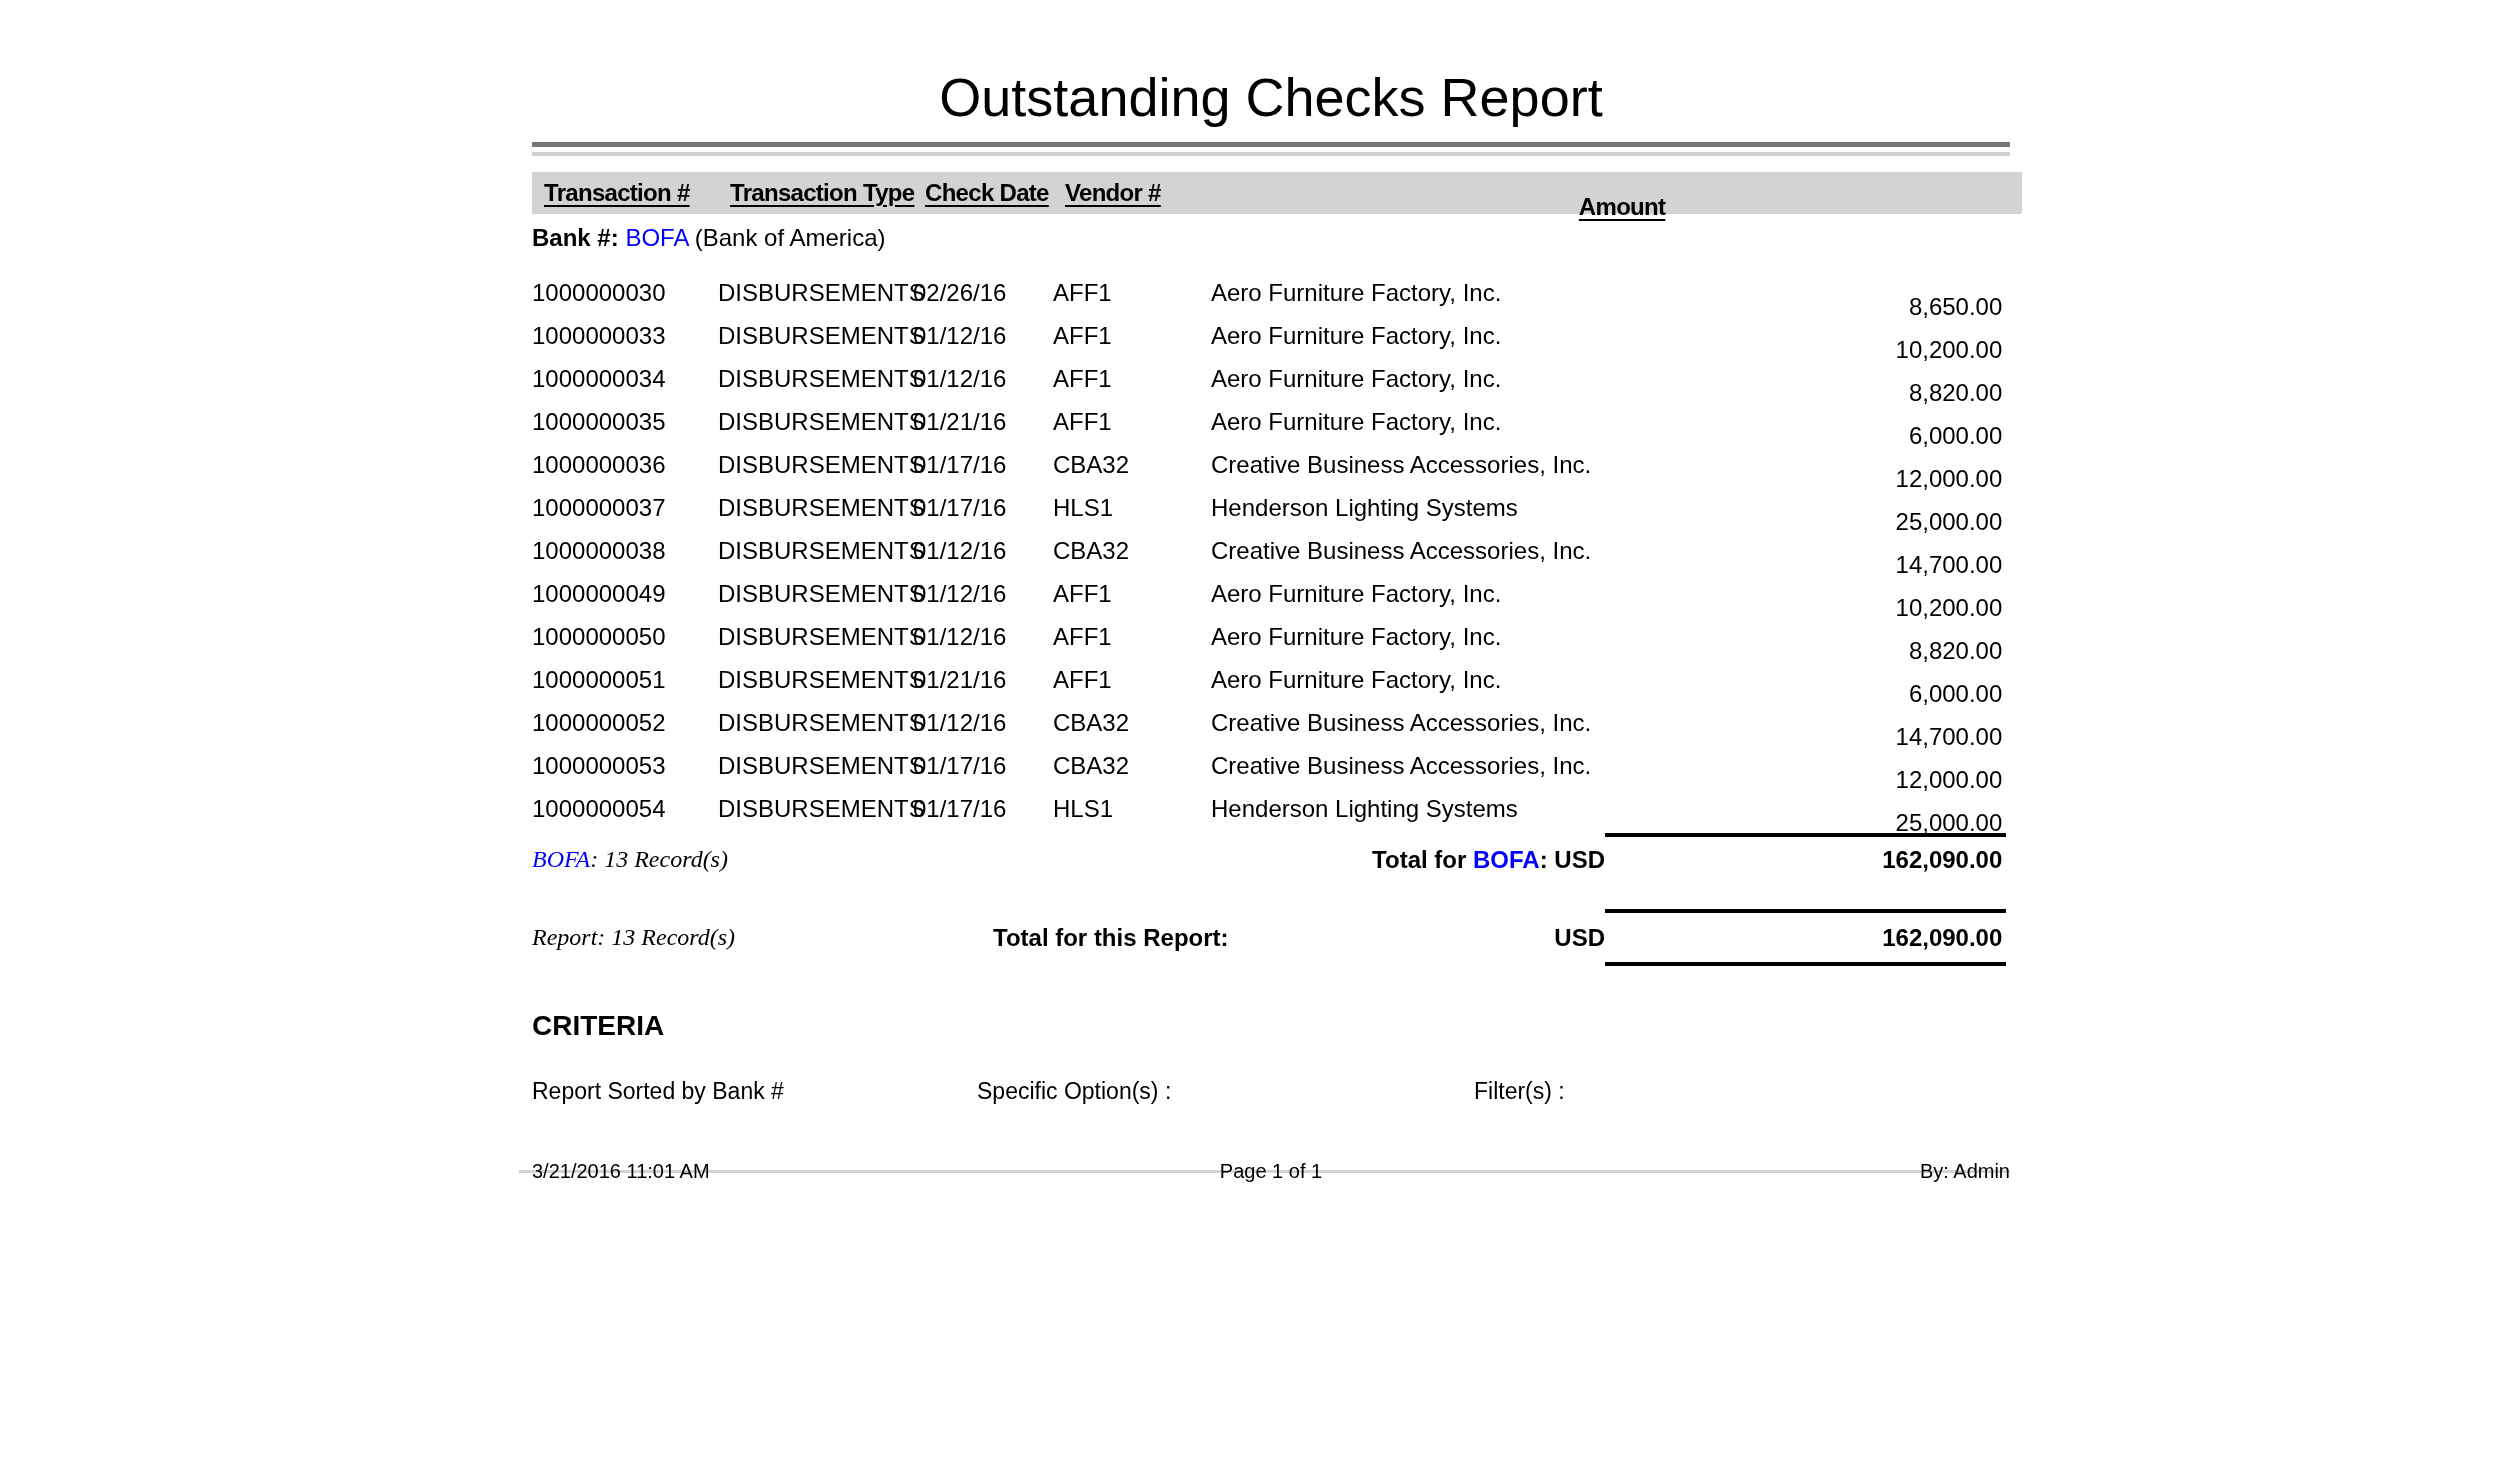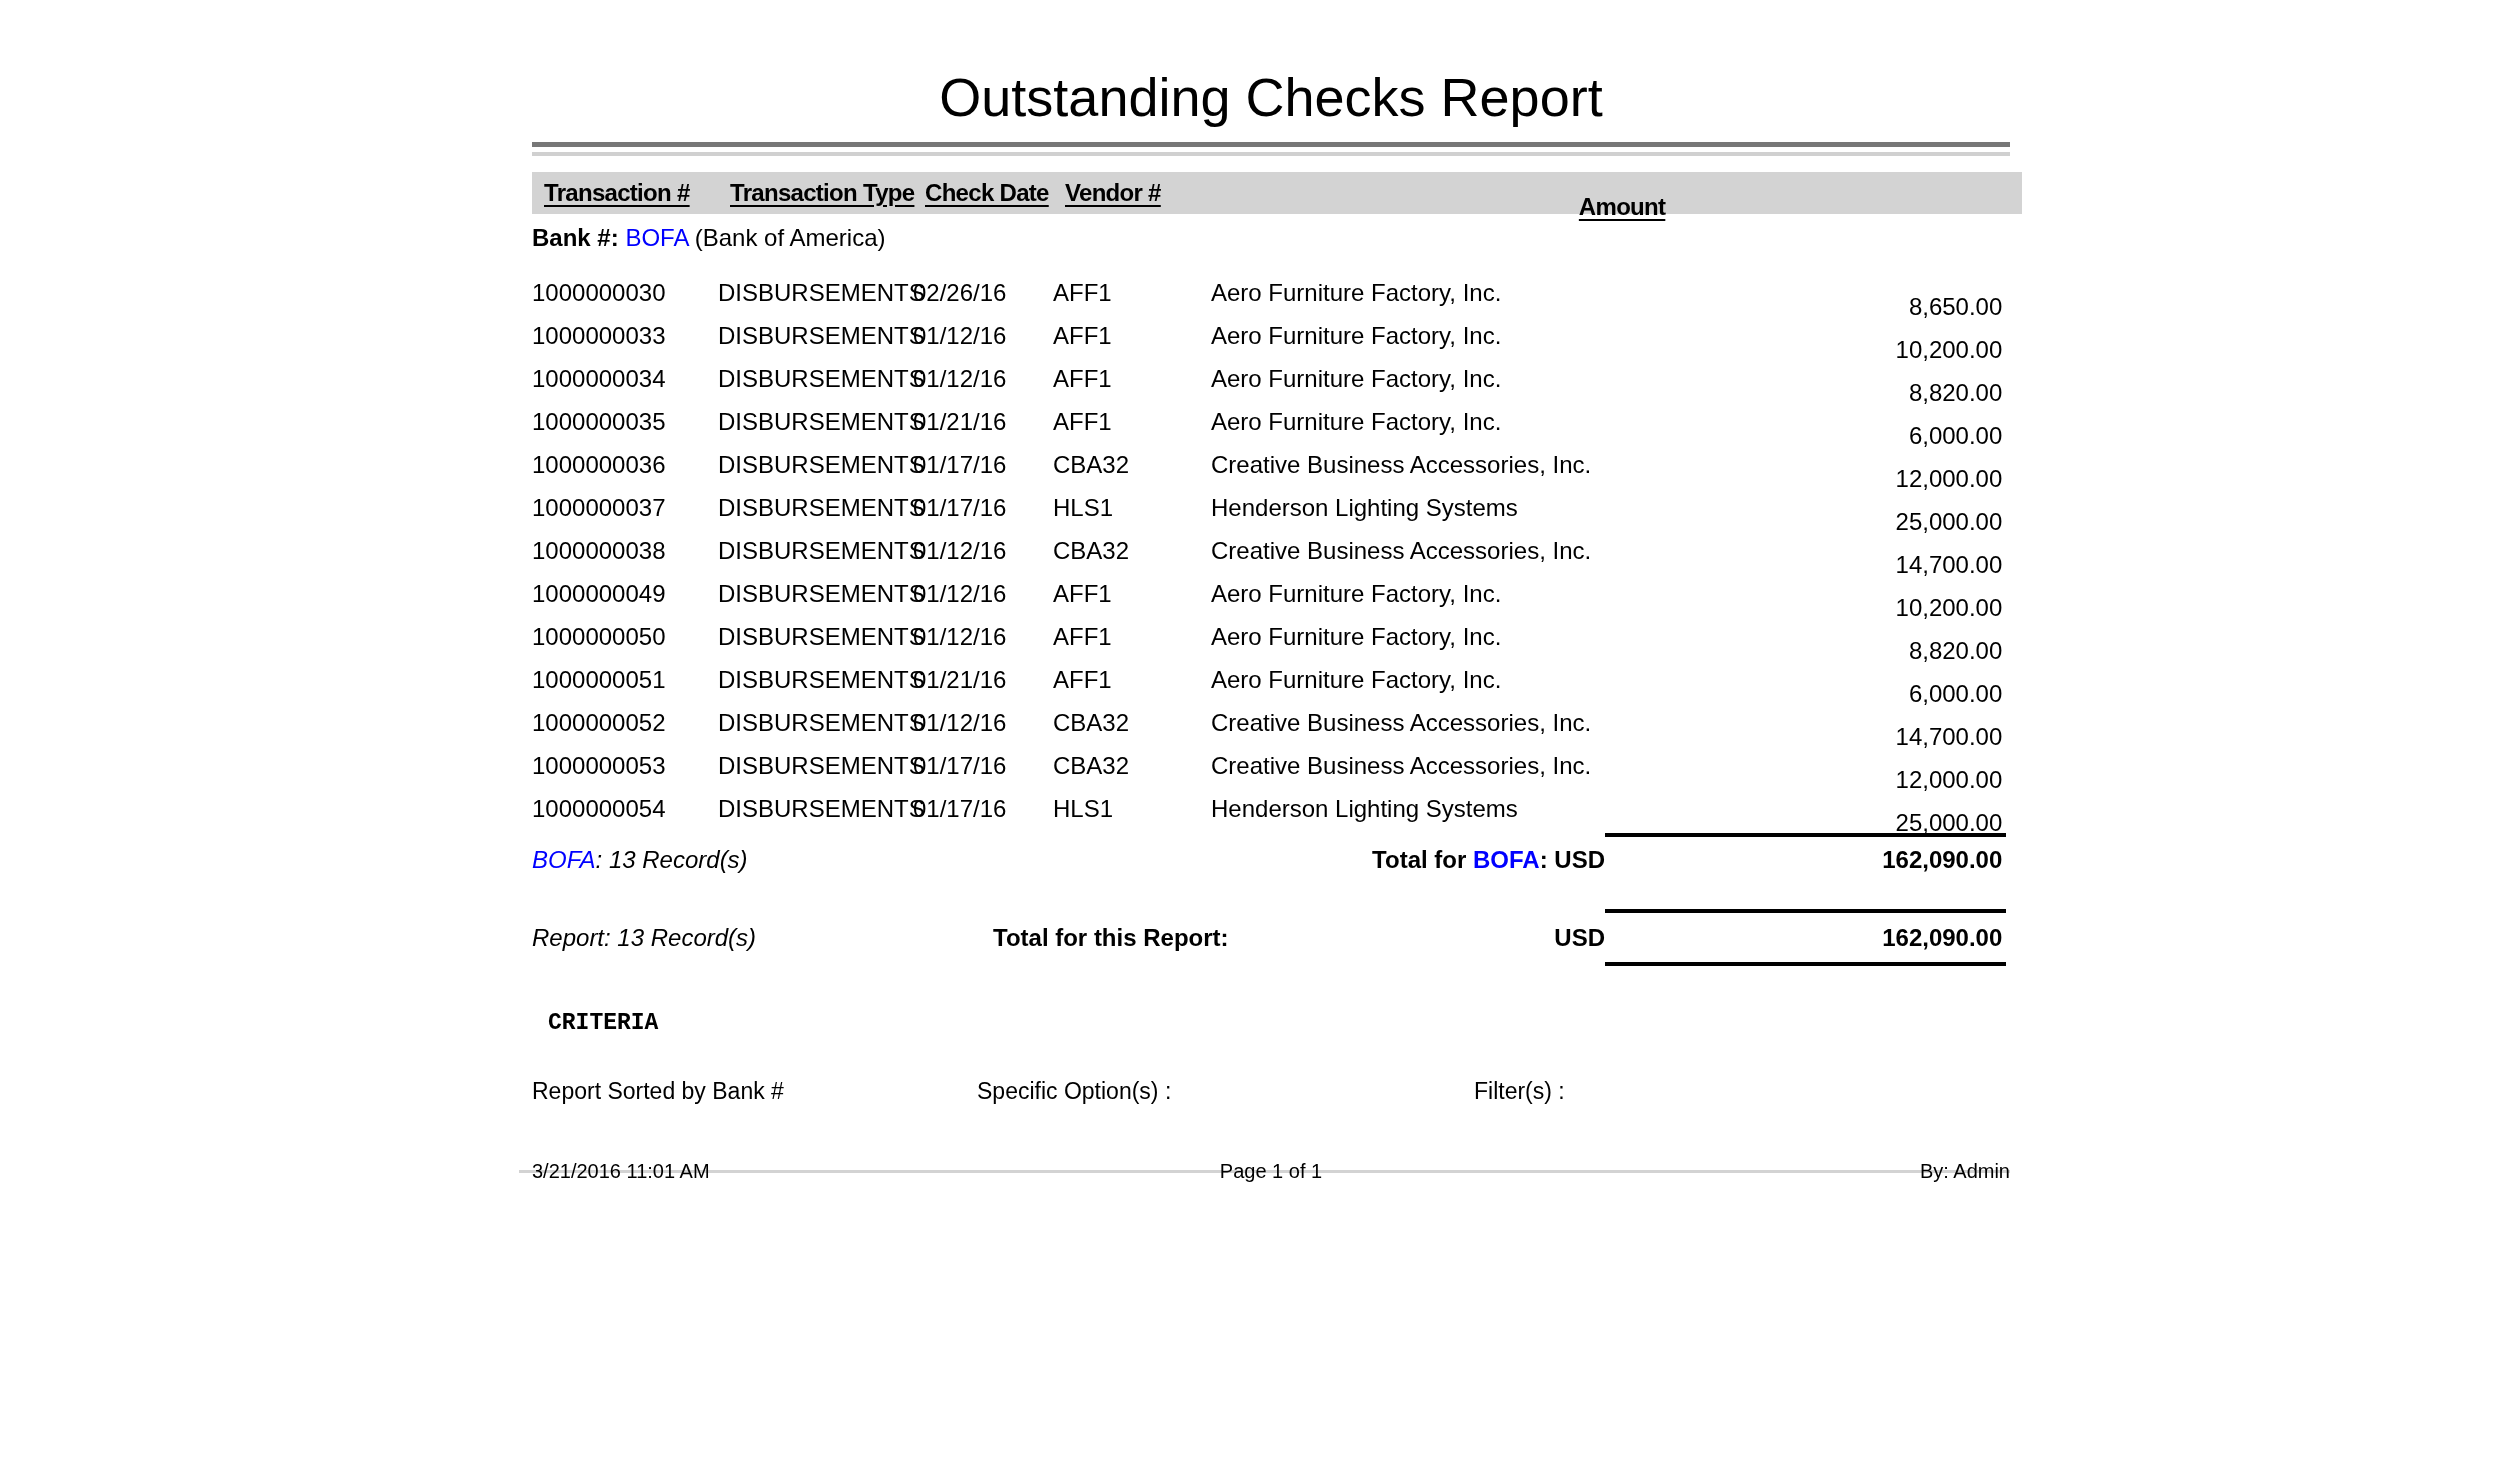--- a/index.html
+++ b/index.html
@@ -1,21 +1,21 @@
 <!DOCTYPE html>
 <html style="--link_blue: #0000ff; --header_band: #d3d3d3; --title_rule_dark: #777777; --title_rule_light: #d0d0d0; --total_rule: #000000; --footer_rule: #d3d3d3;font-size:11px"><head>
 <meta charset="utf-8">
 <style>
   html,body{margin:0;padding:0;background:#ffffff;}
   .page{position:relative;width:2512px;height:1465px;background:#ffffff;overflow:hidden;
         font-family:"Liberation Sans", sans-serif;color:#000;}
   .doc{position:absolute;left:532px;top:0;width:1478px;height:1465px;font-size:24px;}
 
   .bold{font-weight:700;}
-  .italic{font-style:italic;}
+  .italic{font-style:italic;font-family:Liberation Serif, serif;}
   .link{color:var(--link_blue,#0000ff);}
 
   .company{position:absolute;top:12.6px;left:0;width:100%;text-align:center;font-size:32px;line-height:1.1;}
   .title{position:absolute;top:70px;left:0;width:100%;text-align:center;font-size:54px;line-height:1;margin:0;font-weight:400;}
 
   .rule-dark{position:absolute;top:142px;left:0;width:100%;height:4.9px;background:var(--title_rule_dark,#777);}
   .rule-light{position:absolute;top:152px;left:0;width:100%;height:3.5px;background:var(--title_rule_light,#d0d0d0);}
 
   .row{display:grid;grid-template-columns:186px 195px 140px 158px 1fr 349px;}
   .cell{white-space:nowrap;}
@@ -40,21 +40,21 @@
   .group-total .records{position:absolute;left:0;}
   .group-total .gt-label{position:absolute;right:405px;white-space:nowrap;}
   .group-total .gt-amount{position:absolute;right:7.7px;}
 
   .report-total{position:absolute;top:918px;left:0;width:100%;height:39px;line-height:39px;}
   .report-total .rt-records{position:absolute;left:0;}
   .report-total .rt-label{position:absolute;left:461px;}
   .report-total .rt-usd{position:absolute;right:405px;}
   .report-total .rt-amount{position:absolute;right:7.7px;}
 
-  .criteria-heading{position:absolute;top:1010px;left:16px;font-size:23px;font-weight:700;font-family:Liberation Mono, monospace;}
+  .criteria-heading{position:absolute;top:1010px;left:0;font-size:28px;font-weight:700;}
   .criteria-row{position:absolute;top:1076px;left:0;width:100%;height:31px;line-height:31px;font-size:23px;}
   .criteria-row .c1{position:absolute;left:0;}
   .criteria-row .c2{position:absolute;left:445px;}
   .criteria-row .c3{position:absolute;left:942px;}
 
   .footer-rule{position:absolute;top:1170px;left:-13.3px;width:1491px;height:2.8px;background:var(--footer_rule,#d3d3d3);}
   .footer{position:absolute;top:1156px;left:0;width:100%;height:31px;line-height:31px;font-size:20px;}
   .footer .f-date{position:absolute;left:0;}
   .footer .f-page{position:absolute;left:0;width:100%;text-align:center;}
   .footer .f-by{position:absolute;right:0;}

